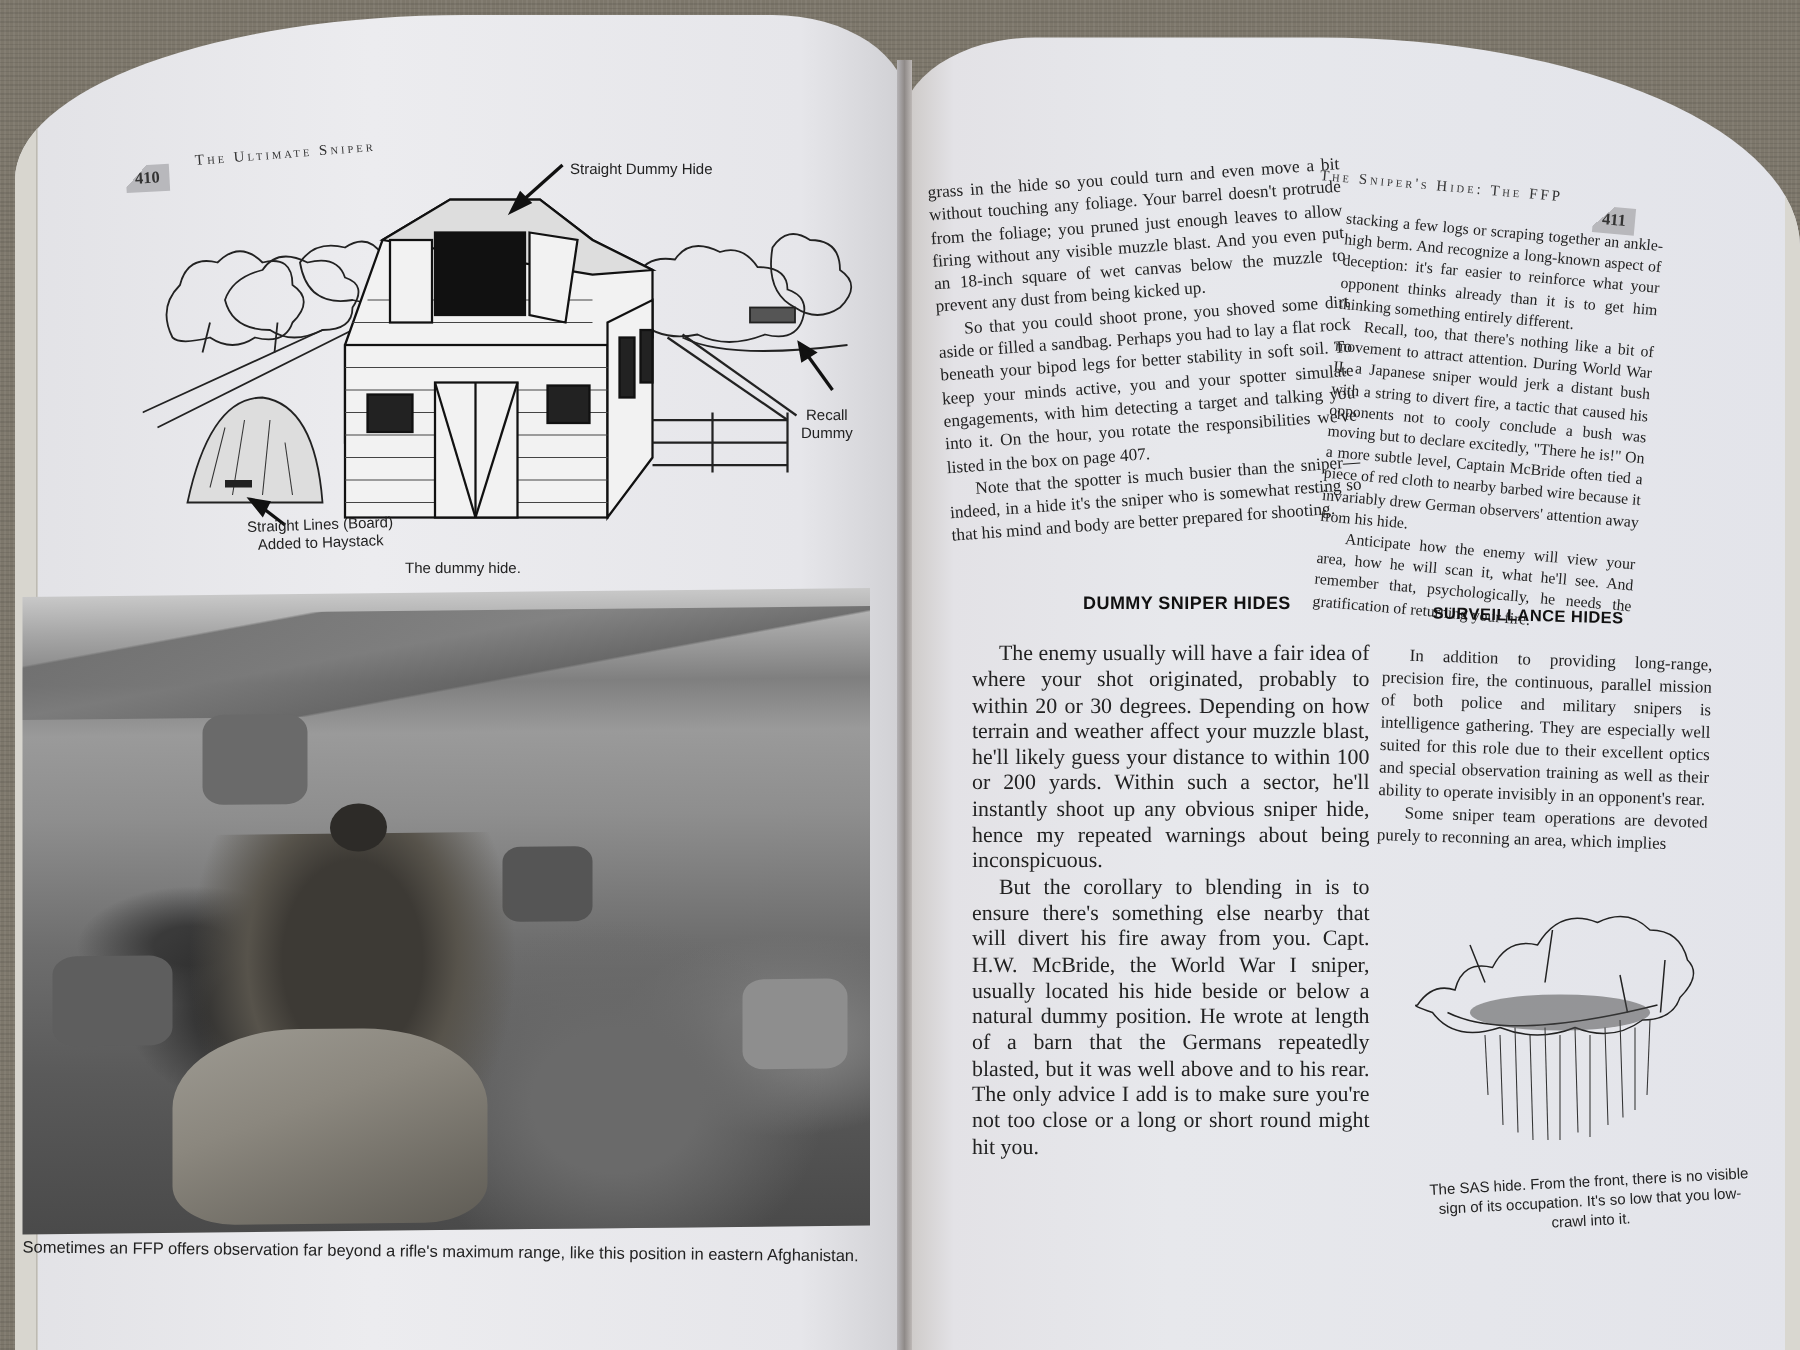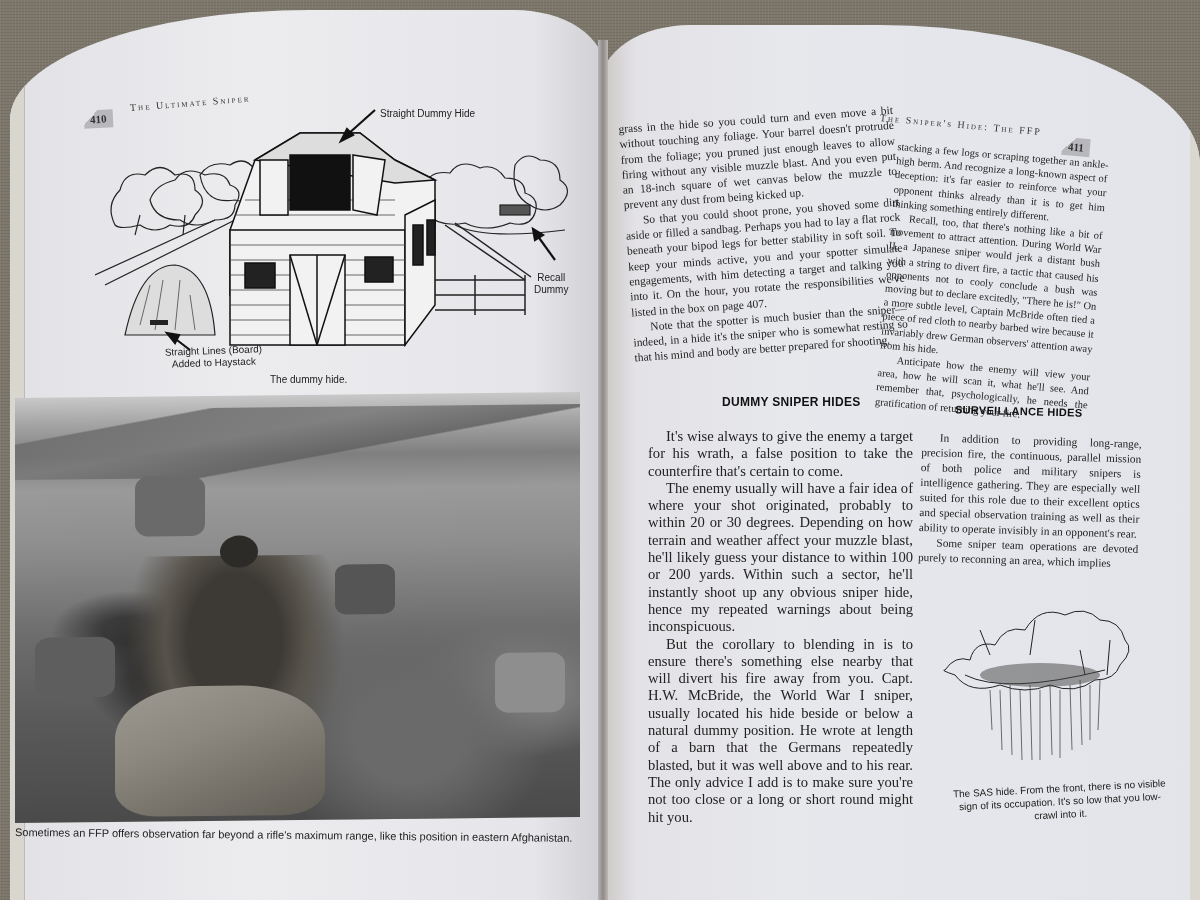--- a/index.html
+++ b/index.html
@@ -234,21 +234,20 @@
 </div>
 
 <div class="text-col small-col" style="left:898px; top:140px; width:212px; transform:rotate(5deg); transform-origin:left top; font-size:10.5px; line-height:14.2px;">
   <p class="noindent">stacking a few logs or scraping together an ankle-high berm. And recognize a long-known aspect of deception: it's far easier to reinforce what your opponent thinks already than it is to get him thinking something entirely different.</p>
   <p>Recall, too, that there's nothing like a bit of movement to attract attention. During World War II, a Japanese sniper would jerk a distant bush with a string to divert fire, a tactic that caused his opponents not to cooly conclude a bush was moving but to declare excitedly, "There he is!" On a more subtle level, Captain McBride often tied a piece of red cloth to nearby barbed wire because it invariably drew German observers' attention away from his hide.</p>
   <p>Anticipate how the enemy will view your area, how he will scan it, what he'll see. And remember that, psychologically, he needs the gratification of returning your fire.</p>
 </div>
 
 <div class="section-head" style="left:698px; top:395px; font-size:12px;margin-left:24px;">DUMMY SNIPER HIDES</div>
 <div class="text-col" style="left:648px; top:428px; width:265px; font-size:14.6px; line-height:17.3px;">
-  <p>It's wise always to give the enemy a target for his wrath, a false position to take the counterfire that's certain to come.</p>
   <p>The enemy usually will have a fair idea of where your shot originated, probably to within 20 or 30 degrees. Depending on how terrain and weather affect your muzzle blast, he'll likely guess your distance to within 100 or 200 yards. Within such a sector, he'll instantly shoot up any obvious sniper hide, hence my repeated warnings about being inconspicuous.</p>
   <p>But the corollary to blending in is to ensure there's something else nearby that will divert his fire away from you. Capt. H.W. McBride, the World War I sniper, usually located his hide beside or below a natural dummy position. He wrote at length of a barn that the Germans repeatedly blasted, but it was well above and to his rear. The only advice I add is to make sure you're not too close or a long or short round might hit you.</p>
 </div>
 
 <div class="section-head" style="left:955px; top:405px; font-size:11px; transform:rotate(1.5deg);">SURVEILLANCE HIDES</div>
 <div class="text-col small-col" style="left:922px; top:430px; width:220px; font-size:11.3px; line-height:15px; transform:rotate(1.8deg); transform-origin:left top;">
   <p>In addition to providing long-range, precision fire, the continuous, parallel mission of both police and military snipers is intelligence gathering. They are especially well suited for this role due to their excellent optics and special observation training as well as their ability to operate invisibly in an opponent's rear.</p>
   <p>Some sniper team operations are devoted purely to reconning an area, which implies</p>
 </div>
 

